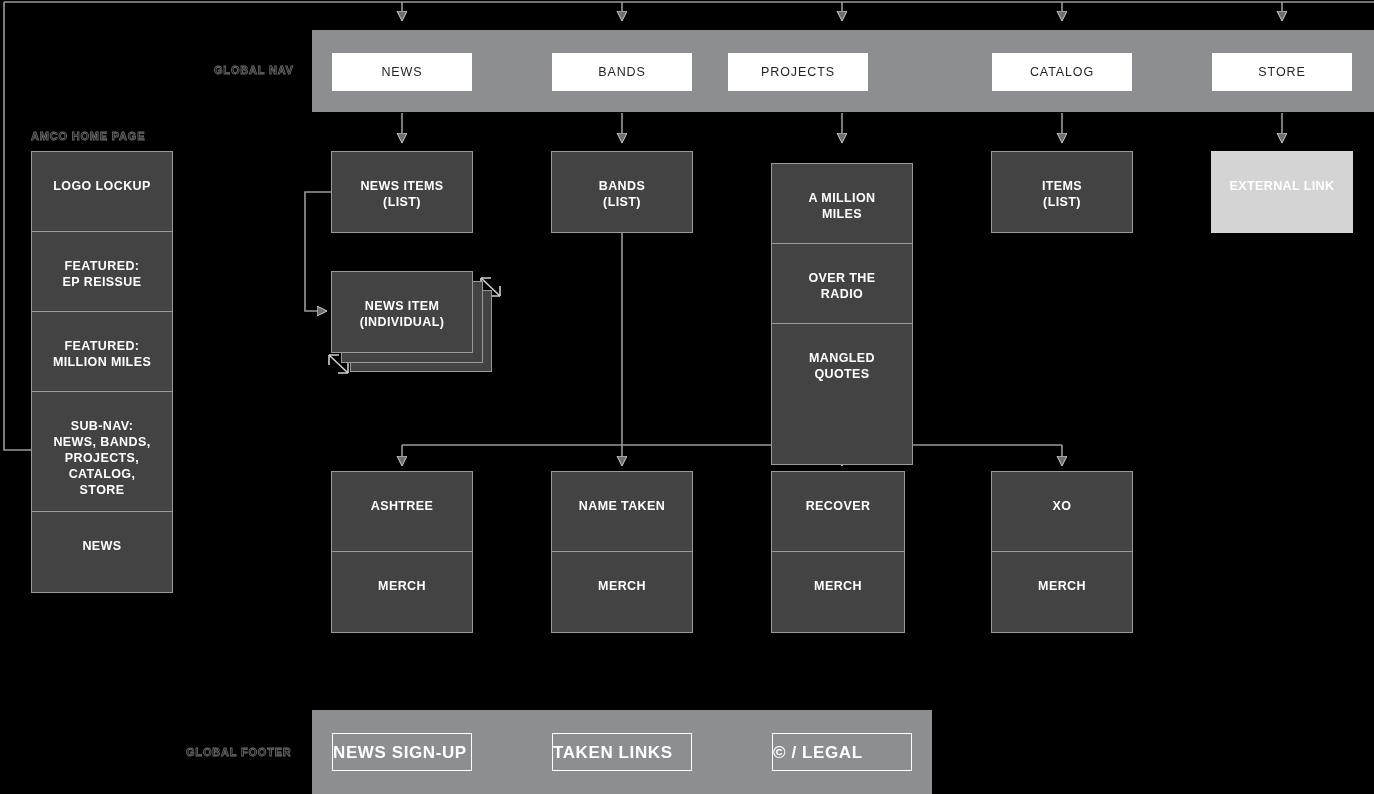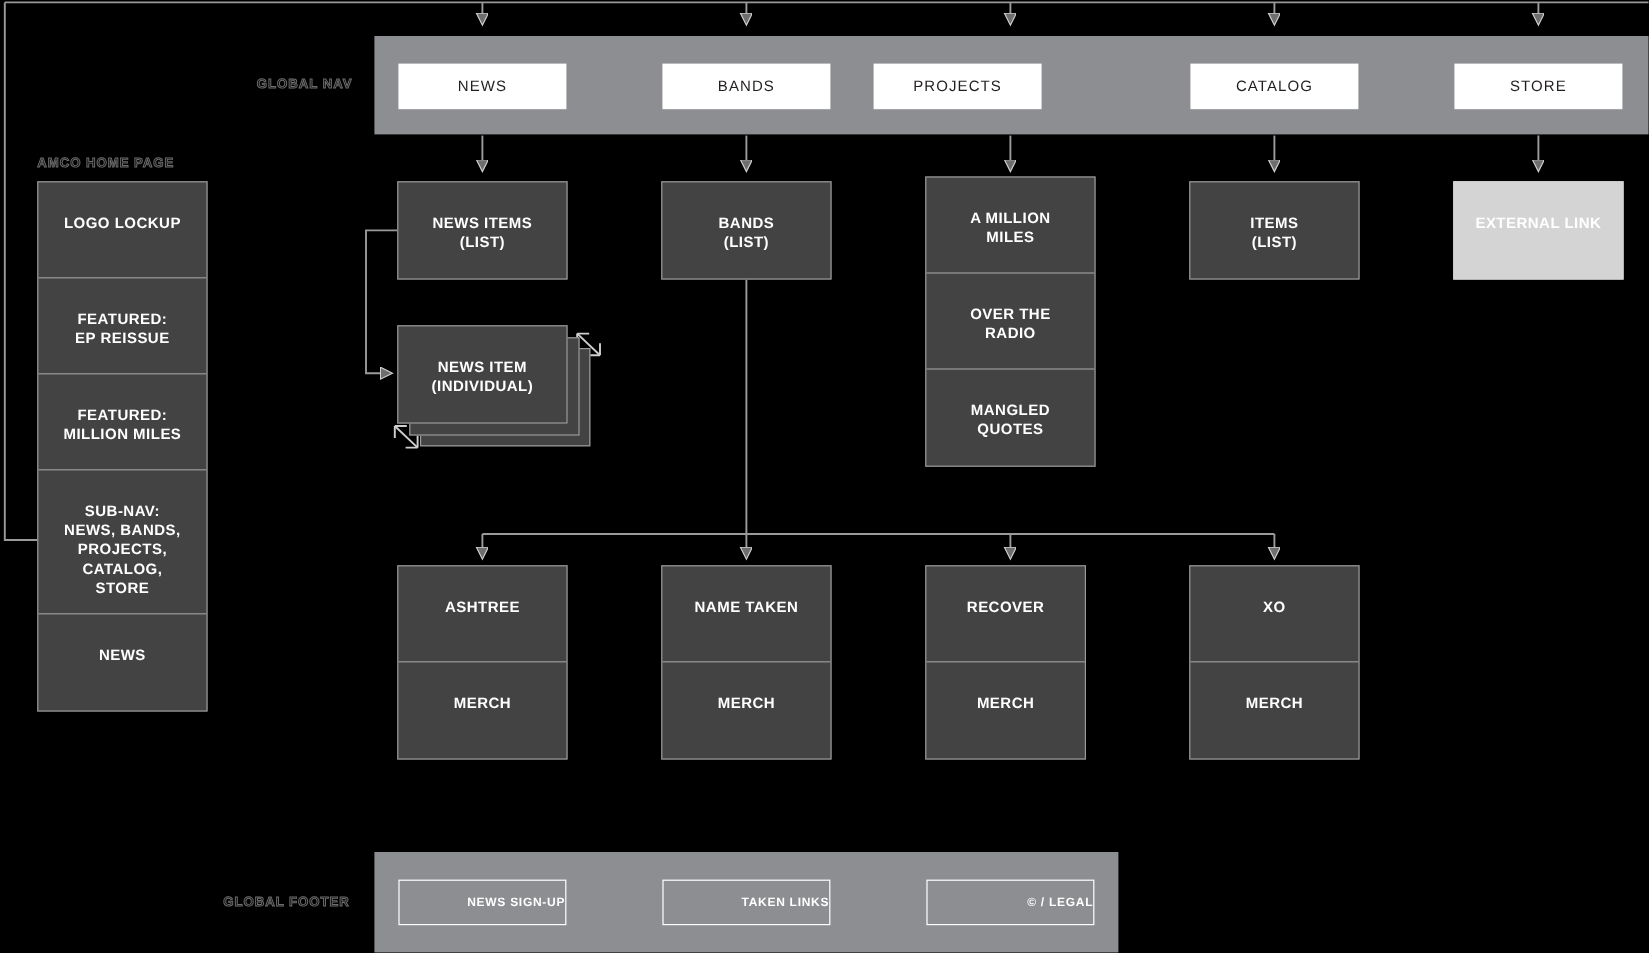--- a/index.html
+++ b/index.html
@@ -77,24 +77,24 @@
     letter-spacing: 0.9px;
     text-align: center;
     line-height: 38px;
   }
   .footer-chip {
     position: absolute;
     box-sizing: border-box;
     background: transparent;
     border: 1px solid #ffffff;
     color: #ffffff;
-    font-size: 10px;
+    font-size: 17px;
     font-weight: bold;
     letter-spacing: 0.6px;
-    text-align: right;
+    text-align: left;
     line-height: 38px;
   }
 
   
   .node.ext {
     background: #d4d4d4;
     border-color: #d4d4d4;
     color: #ffffff;
   }
 
@@ -188,21 +188,21 @@
   </div>
 
   <div class="node" style="left:331px; top:151px; width:142px; height:82px;">NEWS ITEMS<br>(LIST)</div>
 
   <div class="card-shadow" style="left:350px; top:290px; width:142px; height:82px;"></div>
   <div class="card-shadow" style="left:341px; top:281px; width:142px; height:82px;"></div>
   <div class="node" style="left:331px; top:271px; width:142px; height:82px;">NEWS ITEM<br>(INDIVIDUAL)</div>
 
   <div class="node" style="left:551px; top:151px; width:142px; height:82px;">BANDS<br>(LIST)</div>
 
-  <div class="stack" style="left:771px; top:147px; width:142px; height:242px;">
+  <div class="stack" style="left:771px; top:163px; width:142px; height:302px;">
     <div class="cell" style="height:80px;">A MILLION<br>MILES</div>
     <div class="cell" style="height:80px;">OVER THE<br>RADIO</div>
     <div class="cell" style="height:80px;">MANGLED<br>QUOTES</div>
   </div>
 
   <div class="node" style="left:991px; top:151px; width:142px; height:82px;">ITEMS<br>(LIST)</div>
 
   <div class="node ext" style="left:1211px; top:151px; width:142px; height:82px;">EXTERNAL LINK</div>
 
   <div class="stack" style="left:331px; top:471px; width:142px; height:162px;">

